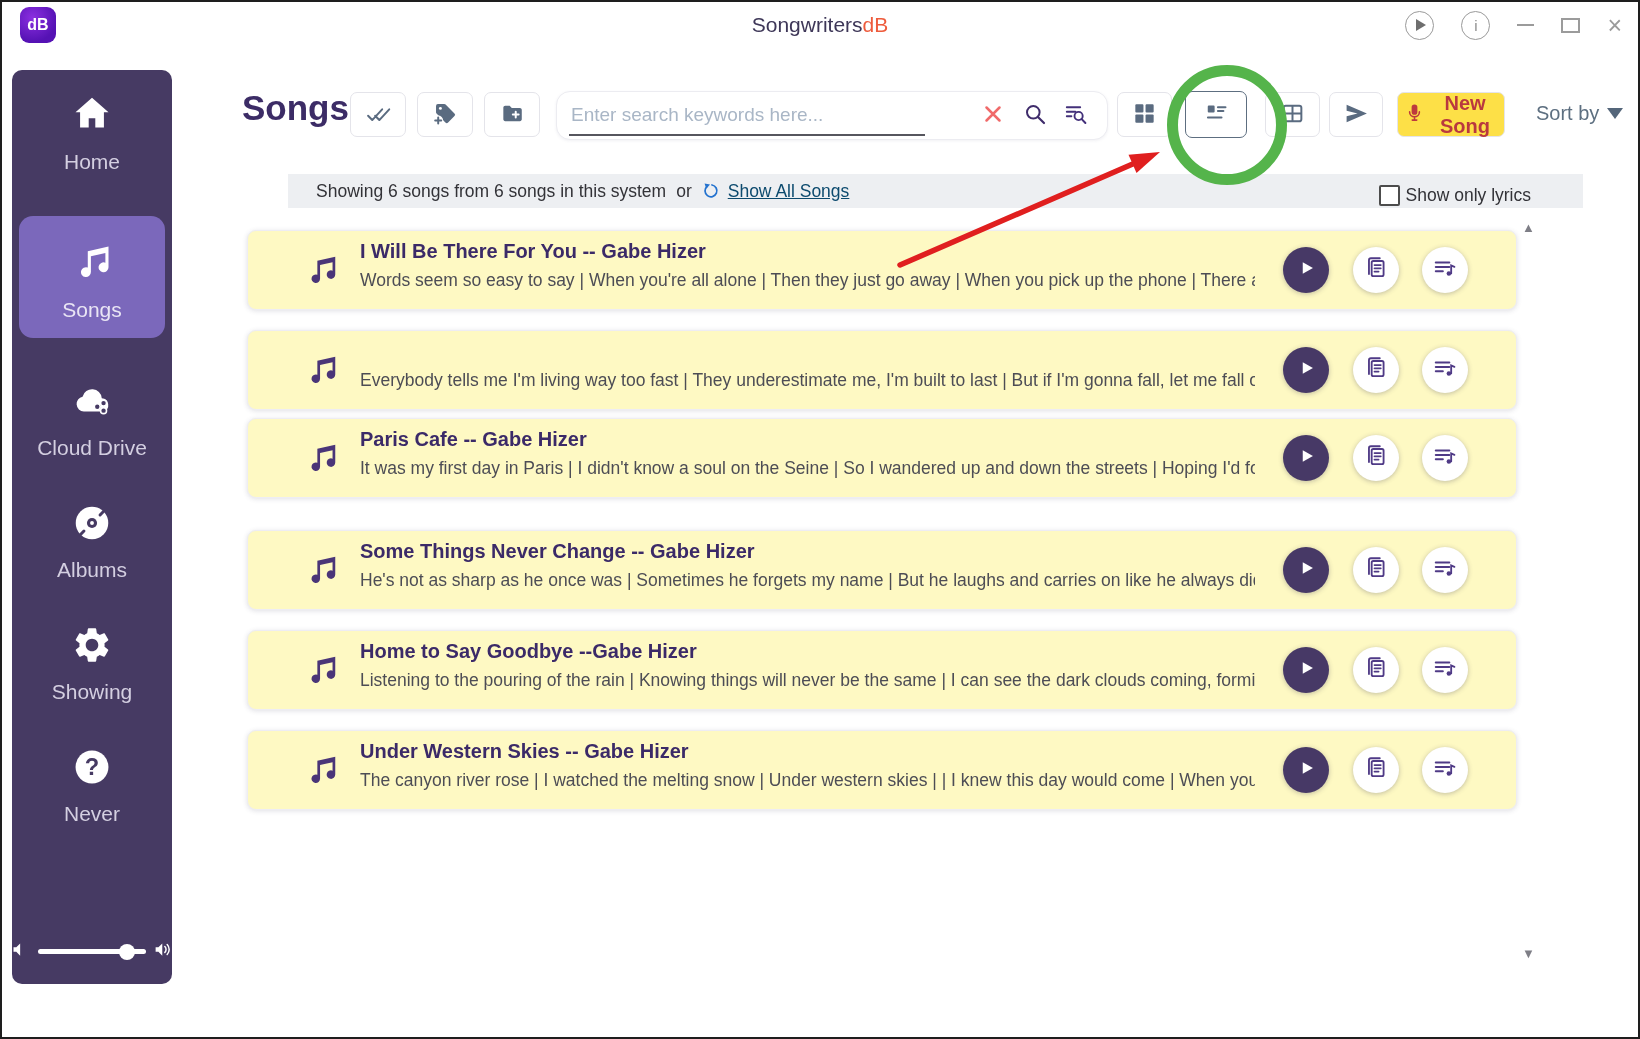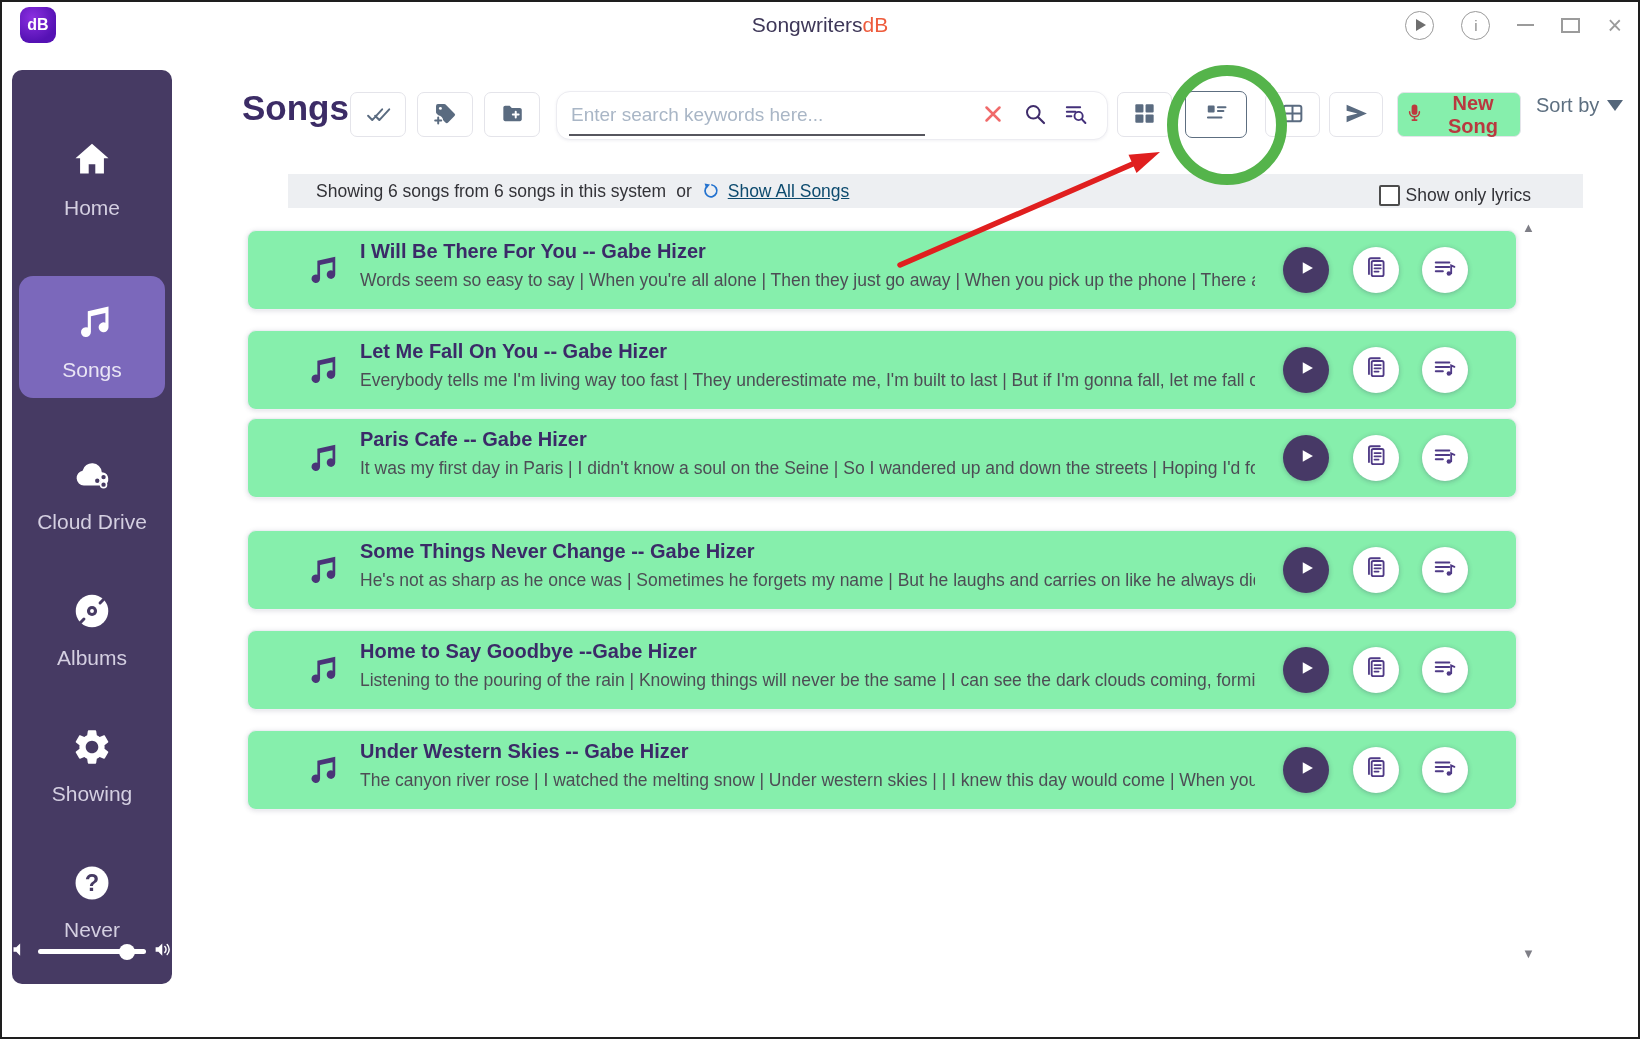--- a/index.html
+++ b/index.html
@@ -17,21 +17,21 @@
   .circle-btn{width:27px;height:27px;border:1.6px solid #9a9a9a;border-radius:50%;display:flex;align-items:center;justify-content:center;cursor:pointer;}
   .circle-btn .tri{width:0;height:0;border-left:10px solid #6e6e6e;border-top:6px solid transparent;border-bottom:6px solid transparent;margin-left:3px;}
   .circle-btn .info-i{color:#8f8f8f;font-size:15px;line-height:1;}
   .win-btn{cursor:pointer;display:flex;align-items:center;justify-content:center;height:27px;}
   .glyph-min{width:17px;height:2px;background:#9b9b9b;}
   .glyph-max{width:15px;height:11px;border:2px solid #9b9b9b;}
   .glyph-close{font-size:25px;color:#9b9b9b;line-height:1;}
 
   
   .sidebar{position:absolute;left:10px;top:68px;width:160px;height:914px;background:#463a63;border-radius:10px;
-    display:flex;flex-direction:column;align-items:center;padding-top:68px;box-sizing:border-box;justify-content:space-between;}
+    display:flex;flex-direction:column;align-items:center;padding-top:22px;box-sizing:border-box;}
   .nav-item{display:flex;flex-direction:column;align-items:center;gap:9px;color:#d4cfe1;font-size:21px;margin-bottom:42px;cursor:pointer;width:160px;}
   .nav-item svg{width:44px;height:44px;}
   .nav-item.small svg{width:42px;height:42px;}
   .nav-item.selected{background:#7b68bb;border-radius:14px;width:146px;padding:24px 0 16px;color:#e9e5f4;}
   .volume{position:absolute;bottom:20px;left:50%;transform:translateX(-50%);width:164px;display:flex;align-items:center;gap:7px;}
   .vol-track{flex:1;height:5px;background:#fff;border-radius:3px;position:relative;cursor:pointer;}
   .vol-thumb{position:absolute;left:82%;top:50%;transform:translate(-50%,-50%);width:16px;height:16px;border-radius:50%;background:#fff;}
   .volume svg{width:21px;height:21px;flex:0 0 auto;}
 
   
@@ -41,39 +41,39 @@
     display:flex;align-items:center;justify-content:center;cursor:pointer;padding:0;}
   .tool-btn svg{width:25px;height:25px;}
   .tool-btn.selected{border:1.6px solid #5d6e80;}
   .search-pill{position:absolute;left:342px;top:43px;width:550px;height:47px;background:#fff;border:1px solid #ececf1;border-radius:14px;
     box-shadow:0 1px 3px rgba(80,80,110,.08);}
   .search-input{position:absolute;left:12px;top:4px;width:352px;height:36px;border:none;border-bottom:2px solid #56565e;
     outline:none;font-size:19px;color:#333;background:transparent;font-family:inherit;}
   .search-input::placeholder{color:#a9b6c6;}
   .pill-icon{position:absolute;top:9px;width:30px;height:30px;display:flex;align-items:center;justify-content:center;cursor:pointer;}
   .pill-icon svg{width:24px;height:24px;}
-  .new-song-btn{position:absolute;left:1183px;top:44px;width:124px;height:45px;background:#86efac;border:1px solid #e4e4ea;border-radius:7px;
+  .new-song-btn{position:absolute;left:1183px;top:44px;width:108px;height:45px;background:#fde047;border:1px solid #e4e4ea;border-radius:7px;
     display:flex;align-items:center;justify-content:center;gap:7px;cursor:pointer;color:#b9383f;font-size:20px;font-weight:700;}
   .new-song-btn svg{width:21px;height:21px;}
-  .sort-by{position:absolute;left:1322px;top:46px;display:flex;align-items:center;gap:8px;color:#5d6f80;font-size:20px;cursor:pointer;}
+  .sort-by{position:absolute;left:1322px;top:54px;display:flex;align-items:center;gap:8px;color:#5d6f80;font-size:20px;cursor:pointer;}
   .caret-down{width:0;height:0;border-left:8px solid transparent;border-right:8px solid transparent;border-top:11px solid #54667a;}
 
   
   .statusbar{position:absolute;left:26px;top:126px;width:1295px;height:34px;background:#edeff2;display:flex;align-items:center;
     font-size:17.5px;color:#323237;margin-left:48px;}
   .statusbar .lead{margin-left:28px;}
   .statusbar .or{margin-left:10px;margin-right:10px;}
   .refresh-wrap{display:flex;align-items:center;cursor:pointer;margin-right:6px;}
   .refresh-wrap svg{width:20px;height:20px;}
   .show-all-link{color:#0c4a6e;text-decoration:underline;cursor:pointer;}
   .lyrics-check{position:absolute;right:52px;top:0;height:43px;display:flex;align-items:center;gap:6px;}
   .checkbox{width:17px;height:17px;border:2px solid #4c4c4c;border-radius:2px;background:#fff;cursor:pointer;}
 
   
-  .song-card{position:absolute;left:33px;width:1268px;height:78px;background:#86efac;border:1px solid #eeedf3;border-radius:9px;
+  .song-card{position:absolute;left:33px;width:1268px;height:78px;background:#fef9c3;border:1px solid #eeedf3;border-radius:9px;
     box-shadow:0 1px 5px rgba(60,60,95,.16);cursor:pointer;}
   .song-note{position:absolute;left:54px;top:20px;width:38px;height:38px;}
   .song-title{position:absolute;left:112px;top:9px;font-size:20px;font-weight:700;color:#3b2a68;white-space:nowrap;}
   .song-lyrics{position:absolute;left:112px;top:39px;font-size:17.5px;color:#4d4d55;white-space:nowrap;overflow:hidden;width:895px;}
   .act-circle{position:absolute;top:16px;width:46px;height:46px;border-radius:50%;background:#fff;
     box-shadow:0 1px 5px rgba(50,50,80,.3);display:flex;align-items:center;justify-content:center;cursor:pointer;}
   .act-circle.play{background:#473966;}
   .act-circle svg{width:26px;height:26px;}
   .act-play{left:1035px;} .act-doc{left:1105px;} .act-list{left:1174px;}
   .scroll-arrow{position:absolute;left:1308px;font-size:13px;color:#7e7e86;cursor:pointer;user-select:none;}
@@ -301,21 +301,20 @@
               <circle cx="15.6" cy="17" r="2.1" fill="#4f3a86"></circle>
               <path d="M17.7 17V9.6l3 1.3" stroke="#4f3a86" stroke-width="1.7" fill="none" stroke-linecap="round"></path>
             </svg></span>
         </div>
     </div>
 
     <div class="song-card" style="top:282px;">
       <span class="song-note"><svg viewBox="0 0 24 24">
             <path d="M9.7 6.2 21 3.6v11.3a2.7 2.7 0 1 1-1.7-2.5V7.1l-7.9 1.8v8.6a2.7 2.7 0 1 1-1.7-2.5z" fill="#4a3578"></path>
           </svg></span>
-      <div class="song-title">Let Me Fall On You -- Gabe Hizer</div>
       <div class="song-lyrics">Everybody tells me I'm living way too fast | They underestimate me, I'm built to last | But if I'm gonna fall, let me fall o...</div>
       <div class="act-circle play act-play">
           <span><svg viewBox="0 0 24 24">
               <path d="M9 6.8l9.4 5.2L9 17.2z" fill="#fff"></path>
             </svg></span>
         </div>
       <div class="act-circle act-doc">
           <span><svg viewBox="0 0 24 24">
               <path d="M5.5 17.5V4.8A1.8 1.8 0 0 1 7.3 3h8.2" stroke="#4f3a86" stroke-width="1.7" fill="none" stroke-linecap="round"></path>
               <rect x="8" y="5.5" width="11" height="14" rx="1.5" stroke="#4f3a86" stroke-width="1.7" fill="none"></rect>

